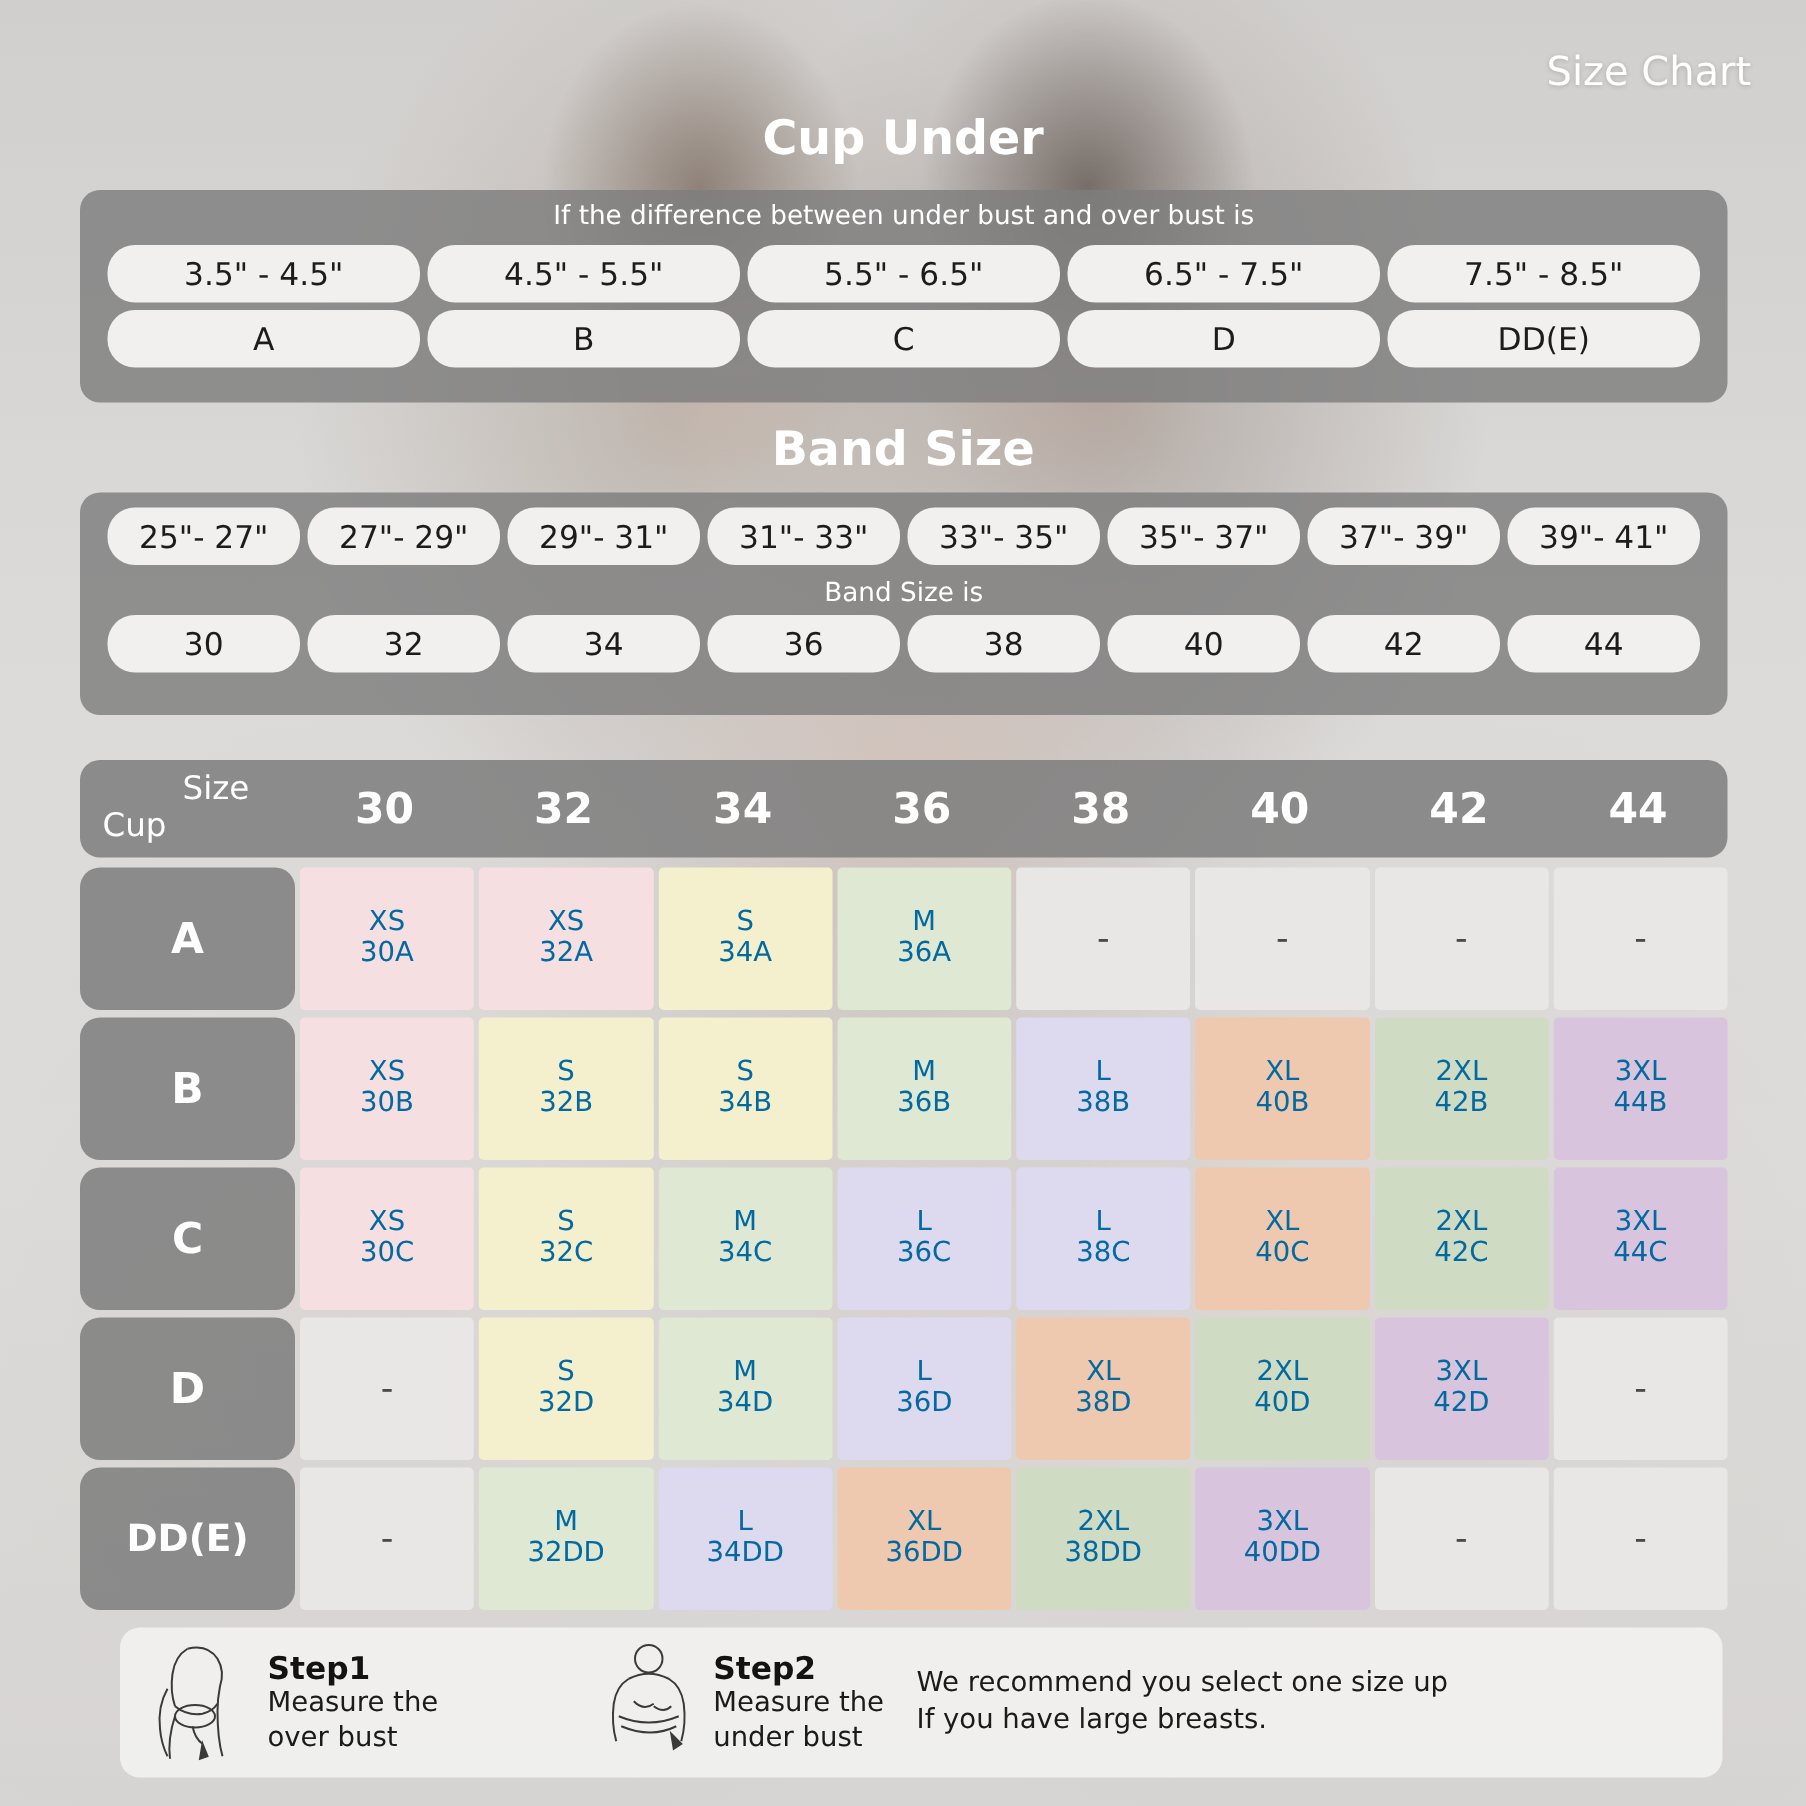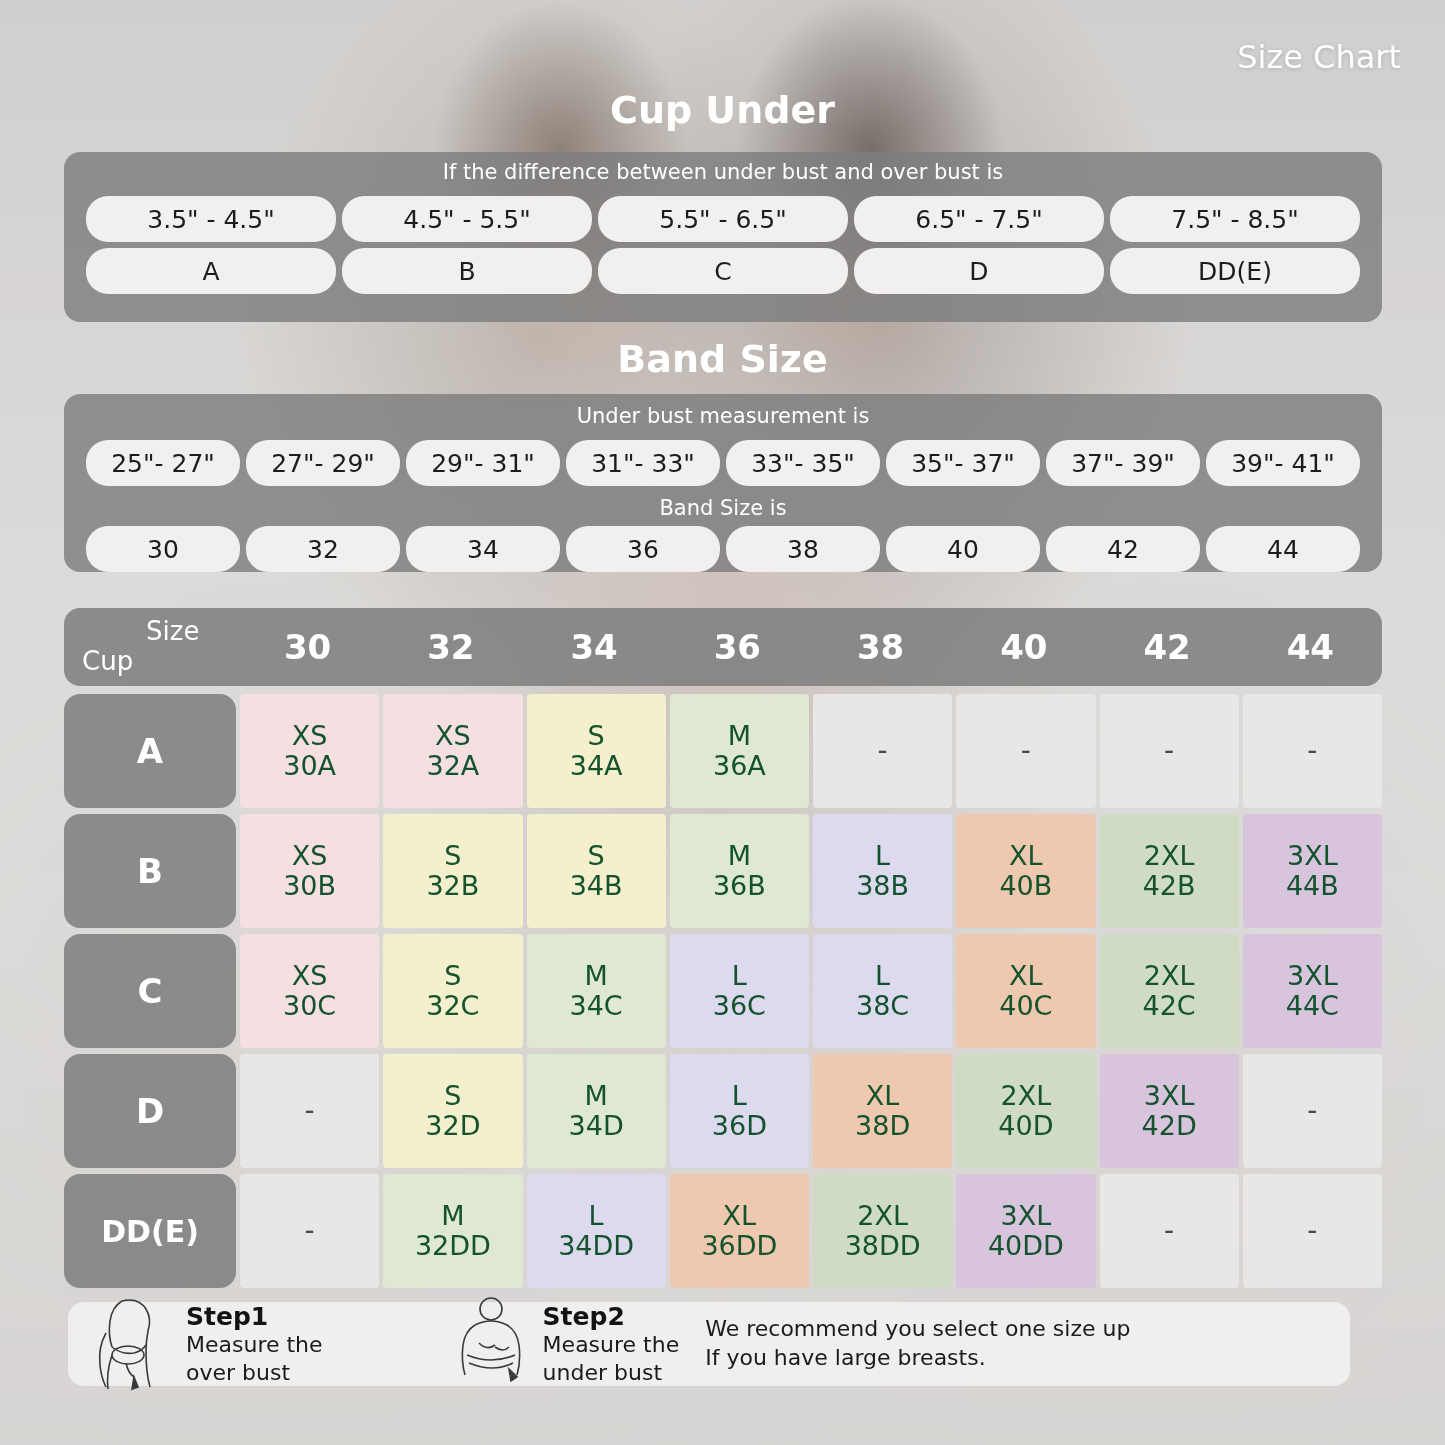--- a/index.html
+++ b/index.html
@@ -123,30 +123,30 @@
     color: #fff; font-size: 34px; font-weight: 700;
     display: flex; align-items: center; justify-content: center;
     margin-right: 4px;
   }
   .m-row .rowlabel.small { font-size: 30px; }
   .m-cell {
     flex: 1 1 0;
     margin-right: 4px;
     border-radius: 4px;
     display: flex; flex-direction: column; align-items: center; justify-content: center;
-    font-size: 27px; color: #14532d; line-height: 1.12;
+    font-size: 22px; color: #0369a1; line-height: 1.12;
   }
   .m-cell:last-child { margin-right: 0; }
   .m-cell .l1 { display: block; }
   .m-cell .l2 { display: block; }
   .m-cell.empty { color: #4a4a4a; font-size: 28px; }
 
   
   .tips {
-    position: absolute; left: 68px; top: 1302px; width: 1282px; height: 84px;
+    position: absolute; left: 96px; top: 1302px; width: 1282px; height: 120px;
     background: rgba(243,242,241,0.88);
     border-radius: 16px;
     display: flex; align-items: center;
     padding: 0 14px;
   }
   .tip-block { display: flex; align-items: center; }
   .tip-icon { width: 104px; height: 102px; flex: 0 0 104px; }
   .tip-text .t-title { font-size: 25px; font-weight: 700; color: #131313; }
   .tip-text .t-line { font-size: 22px; color: #1b1b1b; line-height: 1.25; }
   .tips-right { margin-left: 26px; }
@@ -183,21 +183,20 @@
         <div class="cell">D</div>
         <div class="cell">DD(E)</div>
       </div>
   </div>
 
   <div id="band-title-wrap">
     <div class="title-float" style="position:relative;">Band Size</div>
   </div>
 
   <div class="panel" id="band-panel">
-    <div class="panel-sub" style="margin-top:10px;">Under bust measurement is</div>
     <div class="row" style="margin-top:12px;" id="band-ranges">
         <div class="cell">25"- 27"</div>
         <div class="cell">27"- 29"</div>
         <div class="cell">29"- 31"</div>
         <div class="cell">31"- 33"</div>
         <div class="cell">33"- 35"</div>
         <div class="cell">35"- 37"</div>
         <div class="cell">37"- 39"</div>
         <div class="cell">39"- 41"</div>
       </div>

